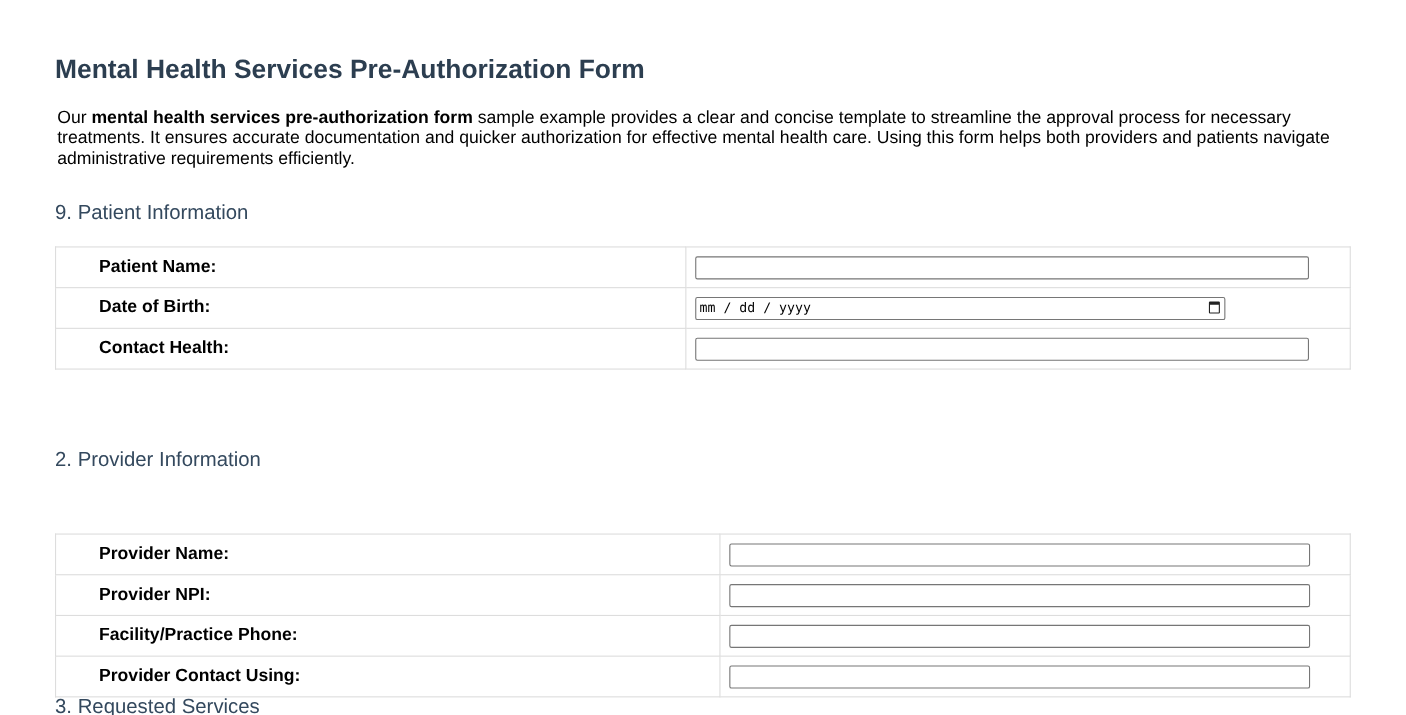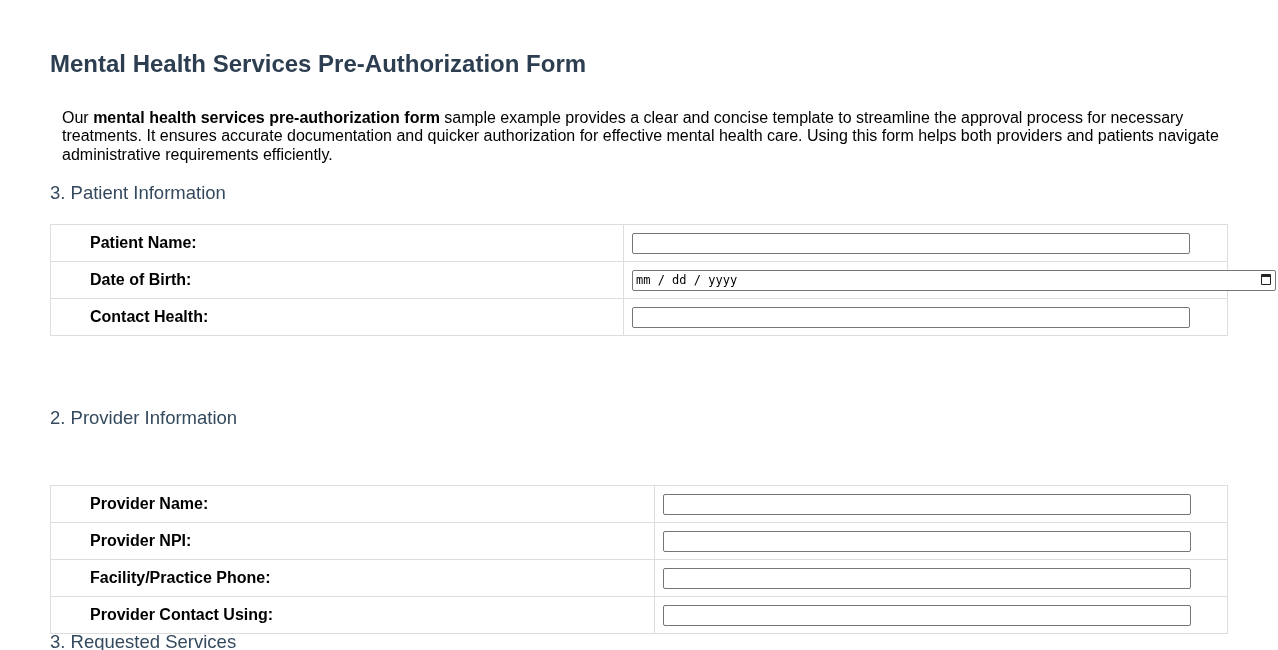--- a/index.html
+++ b/index.html
@@ -9,21 +9,21 @@
       color: #000;
       position: relative;
     }
     .page { position: absolute; left: 50px; top: 0; width: 1178px; }
     h1 {
       position: absolute; left: 0; top: 50px; margin: 0;
       font-size: 24px; font-weight: bold; color: #2c3e50;
       line-height: 28px; white-space: nowrap;
     }
     .intro {
-      position: absolute; left: 0; top: 97px; width: 1178px; margin: 12px;
+      position: absolute; left: 0; top: 97px; width: 1178px; margin: 2px;
       font-size: 16px; line-height: 18.4px; color: #000;
     }
     .section-title {
       position: absolute; left: 0; margin: 0;
       font-size: 18.5px; font-weight: normal; color: #34495e;
       line-height: 22px; white-space: nowrap;
     }
     table.form-table {
       position: absolute; left: 0; width: 1178px;
       border-collapse: collapse; table-layout: fixed;
@@ -49,37 +49,37 @@
     }
   </style>
 </head>
 <body>
 
 <div class="page">
   <h1>Mental Health Services Pre-Authorization Form</h1>
 
   <p class="intro"><span>Our </span><strong>mental health services pre-authorization form</strong><span> sample example provides a clear and concise template to streamline the approval process for necessary treatments. It ensures accurate documentation and quicker authorization for effective mental health care. Using this form helps both providers and patients navigate administrative requirements efficiently.</span></p>
 
-  <h2 class="section-title" style="top:182px;">3. Patient Information</h2>
+  <h2 class="section-title" style="top:182px;">9. Patient Information</h2>
   <table class="form-table" style="top:224px;">
     <colgroup>
         <col style="width:573px">
         <col>
       </colgroup>
     <tbody>
         <tr>
       <td class="label">Patient Name:</td>
       <td>
             <span class="field" style="width:558px"></span>
           </td>
     </tr>
     <tr>
       <td class="label">Date of Birth:</td>
       <td>
-        <span class="field date" style="width:644px">
+        <span class="field date" style="width:482px">
           <span>mm / dd / yyyy</span>
           <span class="cal-icon"></span>
         </span>
       </td>
     </tr>
     <tr>
       <td class="label">Contact Health:</td>
       <td>
             <span class="field" style="width:558px"></span>
           </td>

